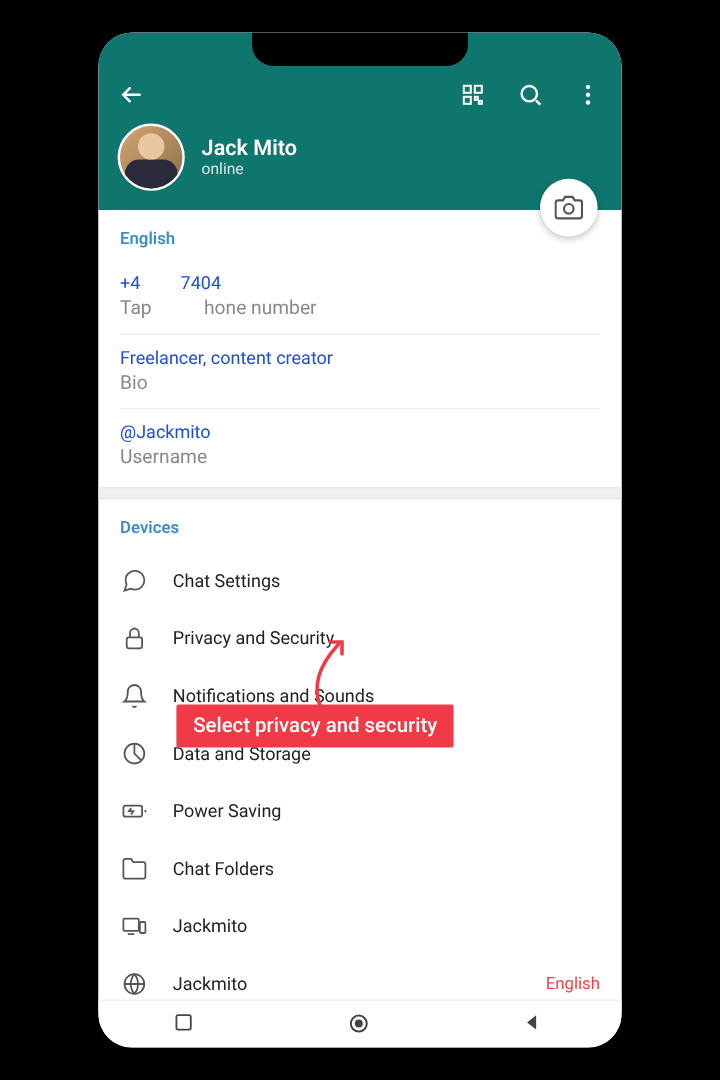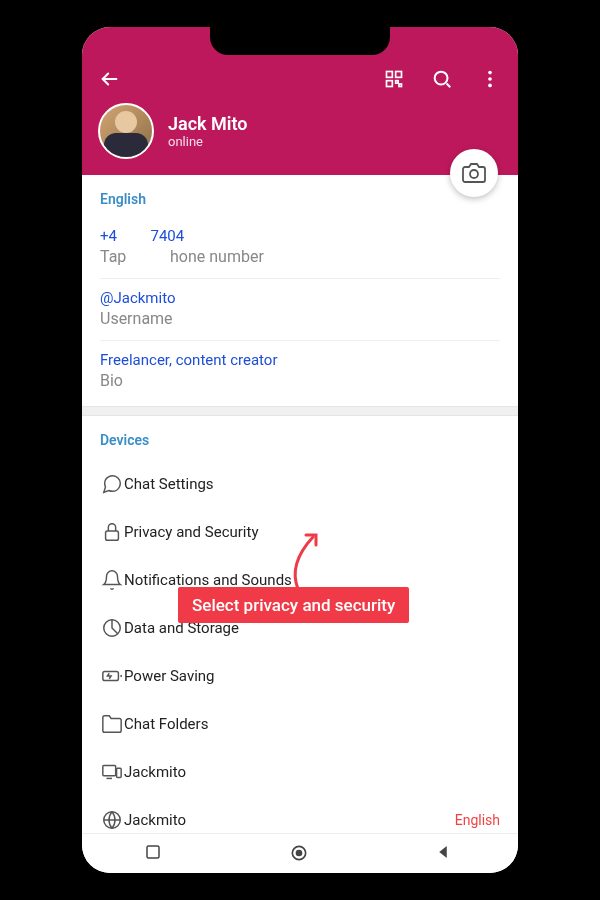--- a/index.html
+++ b/index.html
@@ -39,21 +39,21 @@
       top: 0;
       left: 50%;
       transform: translateX(-50%);
       width: 180px;
       height: 28px;
       background: #000;
       border-radius: 0 0 18px 18px;
       z-index: 100;
     }
     .header {
-      background: #be185d;
+      background: #0f766e;
       padding: 40px 16px 16px 16px;
       color: #fff;
       position: relative;
     }
     .header-icons {
       display: flex;
       justify-content: space-between;
       align-items: center;
       margin-bottom: 12px;
     }
@@ -164,20 +164,21 @@
       background: #f0f0f0;
       border-top: 1px solid #e5e5e5;
       border-bottom: 1px solid #e5e5e5;
     }
     .settings-list {
       padding: 0;
     }
     .settings-item {
       display: flex;
       align-items: center;
+      gap: 20px;
       padding: 12px 18px;
       cursor: pointer;
     }
     .settings-icon {
       width: 24px;
       height: 24px;
       display: flex;
       align-items: center;
       justify-content: center;
       color: #555;
@@ -187,21 +188,21 @@
       font-size: 15px;
       color: #222;
       flex: 1;
     }
     .settings-value {
       font-size: 14px;
       color: #ef4444;
     }
     .annotation {
       position: absolute;
-      left: 96px;
+      left: 65px;
       top: 560px;
       z-index: 50;
       pointer-events: none;
     }
     .annotation-box {
       background: #f03a47;
       color: #fff;
       padding: 8px 14px;
       font-size: 17px;
       font-weight: 500;
@@ -291,26 +292,26 @@
         <div class="section-title">English</div>
         <div class="account-item">
           <div class="account-value">
             <span>+4</span>&nbsp;&nbsp;&nbsp;&nbsp;&nbsp;&nbsp;&nbsp;&nbsp;&nbsp;<span>7404</span>
           </div>
           <div class="account-label">
             <span>Tap</span>&nbsp;&nbsp;&nbsp;&nbsp;&nbsp;&nbsp;&nbsp;&nbsp;&nbsp;&nbsp;&nbsp;<span>hone number</span>
           </div>
         </div>
         <div class="account-item">
+          <div class="account-value">Freelancer, content creator</div>
+          <div class="account-label">Bio</div>
+        </div>
+        <div class="account-item">
           <div class="account-value">@Jackmito</div>
           <div class="account-label">Username</div>
-        </div>
-        <div class="account-item">
-          <div class="account-value">Freelancer, content creator</div>
-          <div class="account-label">Bio</div>
         </div>
       </div>
 
       <div class="gap"></div>
 
       <div class="section" style="padding-bottom:0">
         <div class="section-title">Devices</div>
       </div>
 
       <div class="settings-list">

